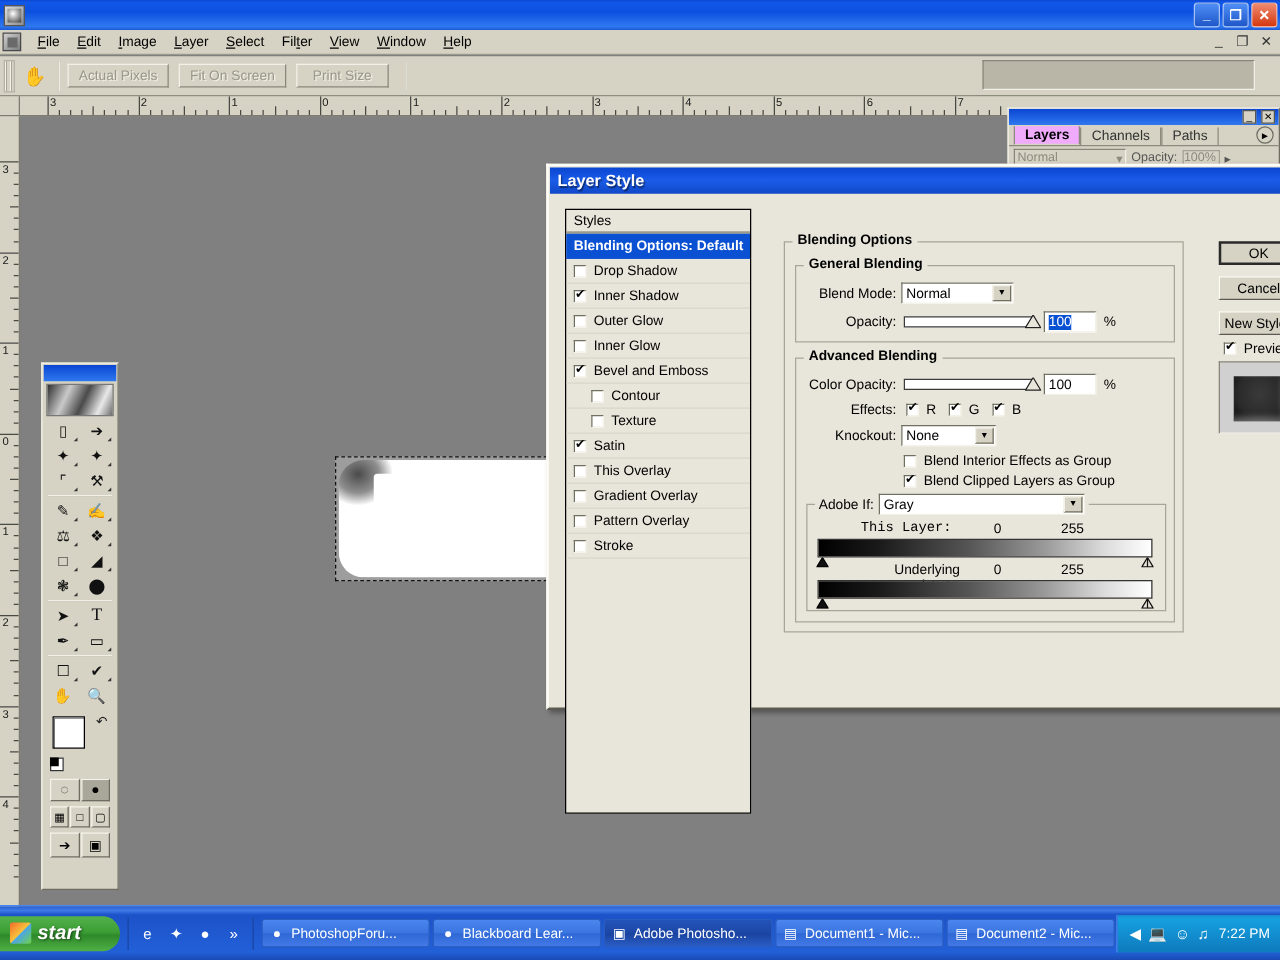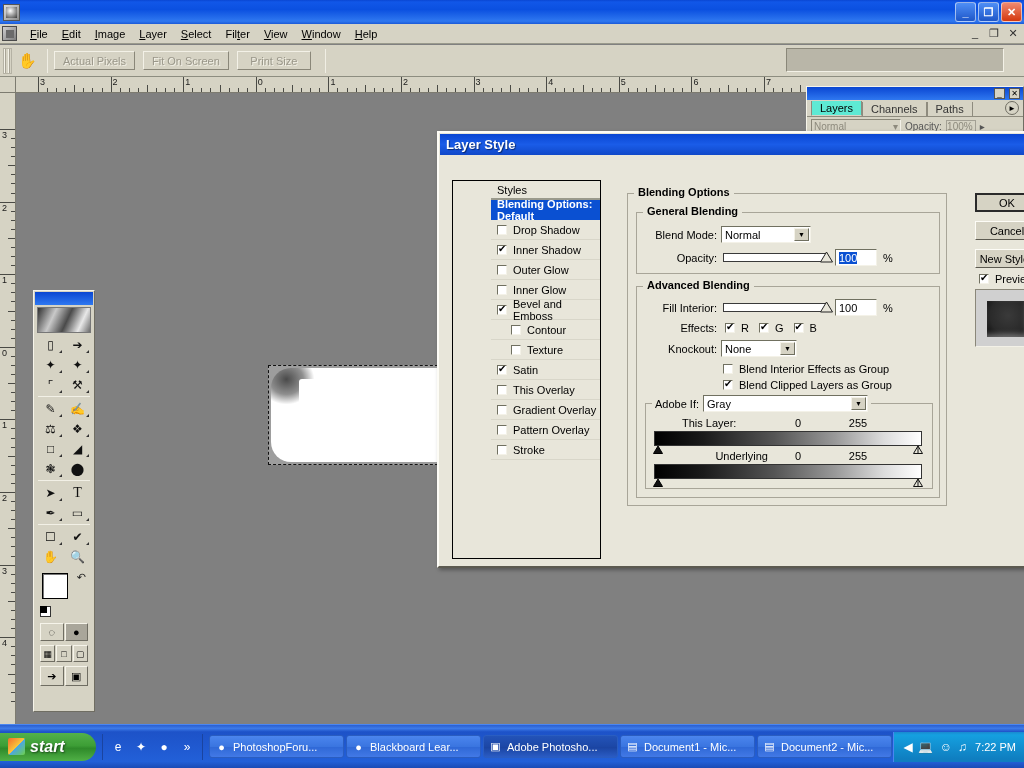--- a/index.html
+++ b/index.html
@@ -168,21 +168,21 @@
     position: absolute; left: 806px; top: 86px; width: 218px; height: 48px;
     background: #d6d3c4; border: 1px solid; border-color: #f6f4ea #6f6d62 #6f6d62 #f6f4ea;
     overflow: hidden;
   }
   .pal-title { height: 13px; background: linear-gradient(to bottom,#0a46d2,#2f78f0); position: relative; }
   .pal-title .pb { position: absolute; top: 1px; width: 11px; height: 11px; background: #d6d3c4; border: 1px solid #555;
     font-size: 8px; line-height: 9px; text-align: center; color: #000; }
   .pal-tabs { display: flex; height: 17px; align-items: flex-end; padding-left: 4px; border-bottom: 1px solid #8e8b7e; position: relative; }
   .pal-tab { padding: 1px 8px 1px 8px; font-size: 11px; color: #333; position: relative;
     border-left: 1px solid #8e8b7e; border-right: 1px solid #8e8b7e; }
-  .pal-tab.active { font-weight: normal; color: #000; background: #5eead4; border-bottom: 1px solid #d6d3c4; }
+  .pal-tab.active { font-weight: bold; color: #000; background: #f0abfc; border-bottom: 1px solid #d6d3c4; }
   .pal-menu { position: absolute; right: 4px; top: 1px; width: 14px; height: 14px; border-radius: 50%;
     border: 1px solid #6f6d62; background: #d6d3c4; font-size: 8px; text-align: center; line-height: 13px; }
   .pal-row { display: flex; align-items: center; gap: 4px; padding: 2px 4px; font-size: 10px; color: #555; }
   .pal-combo { width: 90px; height: 15px; background: #d6d3c4; border: 1px solid; border-color: #8a8779 #f3f1e7 #f3f1e7 #8a8779;
     display:flex;align-items:center;justify-content:space-between;padding:0 2px;font-size:10px;color:#8d8a7d;}
   .pal-num { width: 30px; height: 14px; background: #d6d3c4; border: 1px solid #a3a094; font-size:10px;color:#8d8a7d; text-align:right; padding-right:2px;}
 
   
   .dlg {
     position: absolute; left: 437px; top: 131px; width: 600px; height: 437px;
@@ -191,22 +191,22 @@
   }
   .dlg-title {
     height: 21px; margin: 1px; background: linear-gradient(to bottom,#0a46d2 0%,#1a5ce8 50%,#1048c8 100%);
     display: flex; align-items: center; padding-left: 6px;
     color: #fff; font-weight: bold; font-size: 13px; text-shadow: 1px 1px 1px rgba(0,0,0,.5);
   }
   .dlg-body { position: absolute; left: 0; top: 22px; right: 0; bottom: 0; }
 
   
   .styles-panel {
-    position: absolute; left: 13px; top: 25px; width: 149px; height: 379px;
-    background: #e8e6da; border: 1px solid #000; padding-left: 38px;
+    position: absolute; left: 13px; top: 12px; width: 149px; height: 484px;
+    background: #e8e6da; border: 1px solid #000;
   }
   .styles-head { height: 19px; padding: 3px 0 0 6px; font-size: 11px; color: #000; border-bottom: 2px solid #9a9a8c; }
   .st-row {
     height: 20px; display: flex; align-items: center; padding-left: 6px; font-size: 11px; color: #000;
     border-bottom: 1px solid #d8d6c9;
   }
   .st-row.header { background: #0a50d2; color: #fff; font-weight: bold; border-bottom: 1px solid #0a50d2; padding-left: 6px;}
   .st-row.indent { padding-left: 20px; }
   .cbx {
     width: 10px; height: 10px; background: #fff; border: 1px solid; border-color: #707060 #f4f2e8 #f4f2e8 #707060;
@@ -695,21 +695,21 @@
               <span class="sel">100</span>
             </div>
             <span style="margin-left:6px;">%</span>
           </div>
         </div>
 
         <div class="sub-group" style="left:8px; top:92px; width:304px; height:212px;">
           <div class="grp-legend">Advanced Blending</div>
 
           <div class="row" style="position:absolute;left:6px;top:12px;">
-            <span class="lbl" style="width:74px;">Fill Interior:</span>
+            <span class="lbl" style="width:74px;">Color Opacity:</span>
             <div style="position:relative;width:104px;margin-left:6px;">
               <div class="slider-track"></div>
               <svg width="13" height="11" style="position:absolute;right:-6px;top:-1px;">
                 <polygon points="6.5,0 12.5,10 0.5,10" fill="#e8e6da" stroke="#222" stroke-width="1"></polygon>
               </svg>
             </div>
             <div class="numfield" style="width:42px;margin-left:8px;">
               <span>100</span>
             </div>
             <span style="margin-left:6px;">%</span>
@@ -745,21 +745,21 @@
           <div class="sub-group" style="left:8px; top:116px; width:288px; height:86px;">
             <div style="position:absolute;top:-9px;left:6px;background:#e8e6da;padding:0 3px;display:flex;align-items:center;gap:4px;">
               <span>Adobe If:</span>
               <div class="combo" style="width:165px;">
                 <span>Gray</span>
                 <span class="arrow">▼</span>
               </div>
             </div>
 
             <div style="position:absolute;left:36px;top:13px;width:230px;display:flex;font-size:11px;">
-              <span style="width:86px;text-align:left;">This Layer:</span>
+              <span style="width:86px;text-align:center;font-family:Liberation Mono, monospace;">This Layer:</span>
               <span style="width:60px;text-align:center;">0</span>
               <span style="width:60px;text-align:center;">255</span>
             </div>
             <div style="position:absolute;left:8px;top:27px;width:268px;">
               <div class="gradbar"></div>
               <svg width="10" height="8" style="position:absolute;left:-1px;top:15px;">
                 <polygon points="5,0 9.5,7.5 0.5,7.5" fill="#111" stroke="#000" stroke-width="1"></polygon>
               </svg>
               <svg width="10" height="8" style="position:absolute;right:-1px;top:15px;">
                 <polygon points="5,0 9.5,7.5 0.5,7.5" fill="#e8e6da" stroke="#111" stroke-width="1"></polygon>

